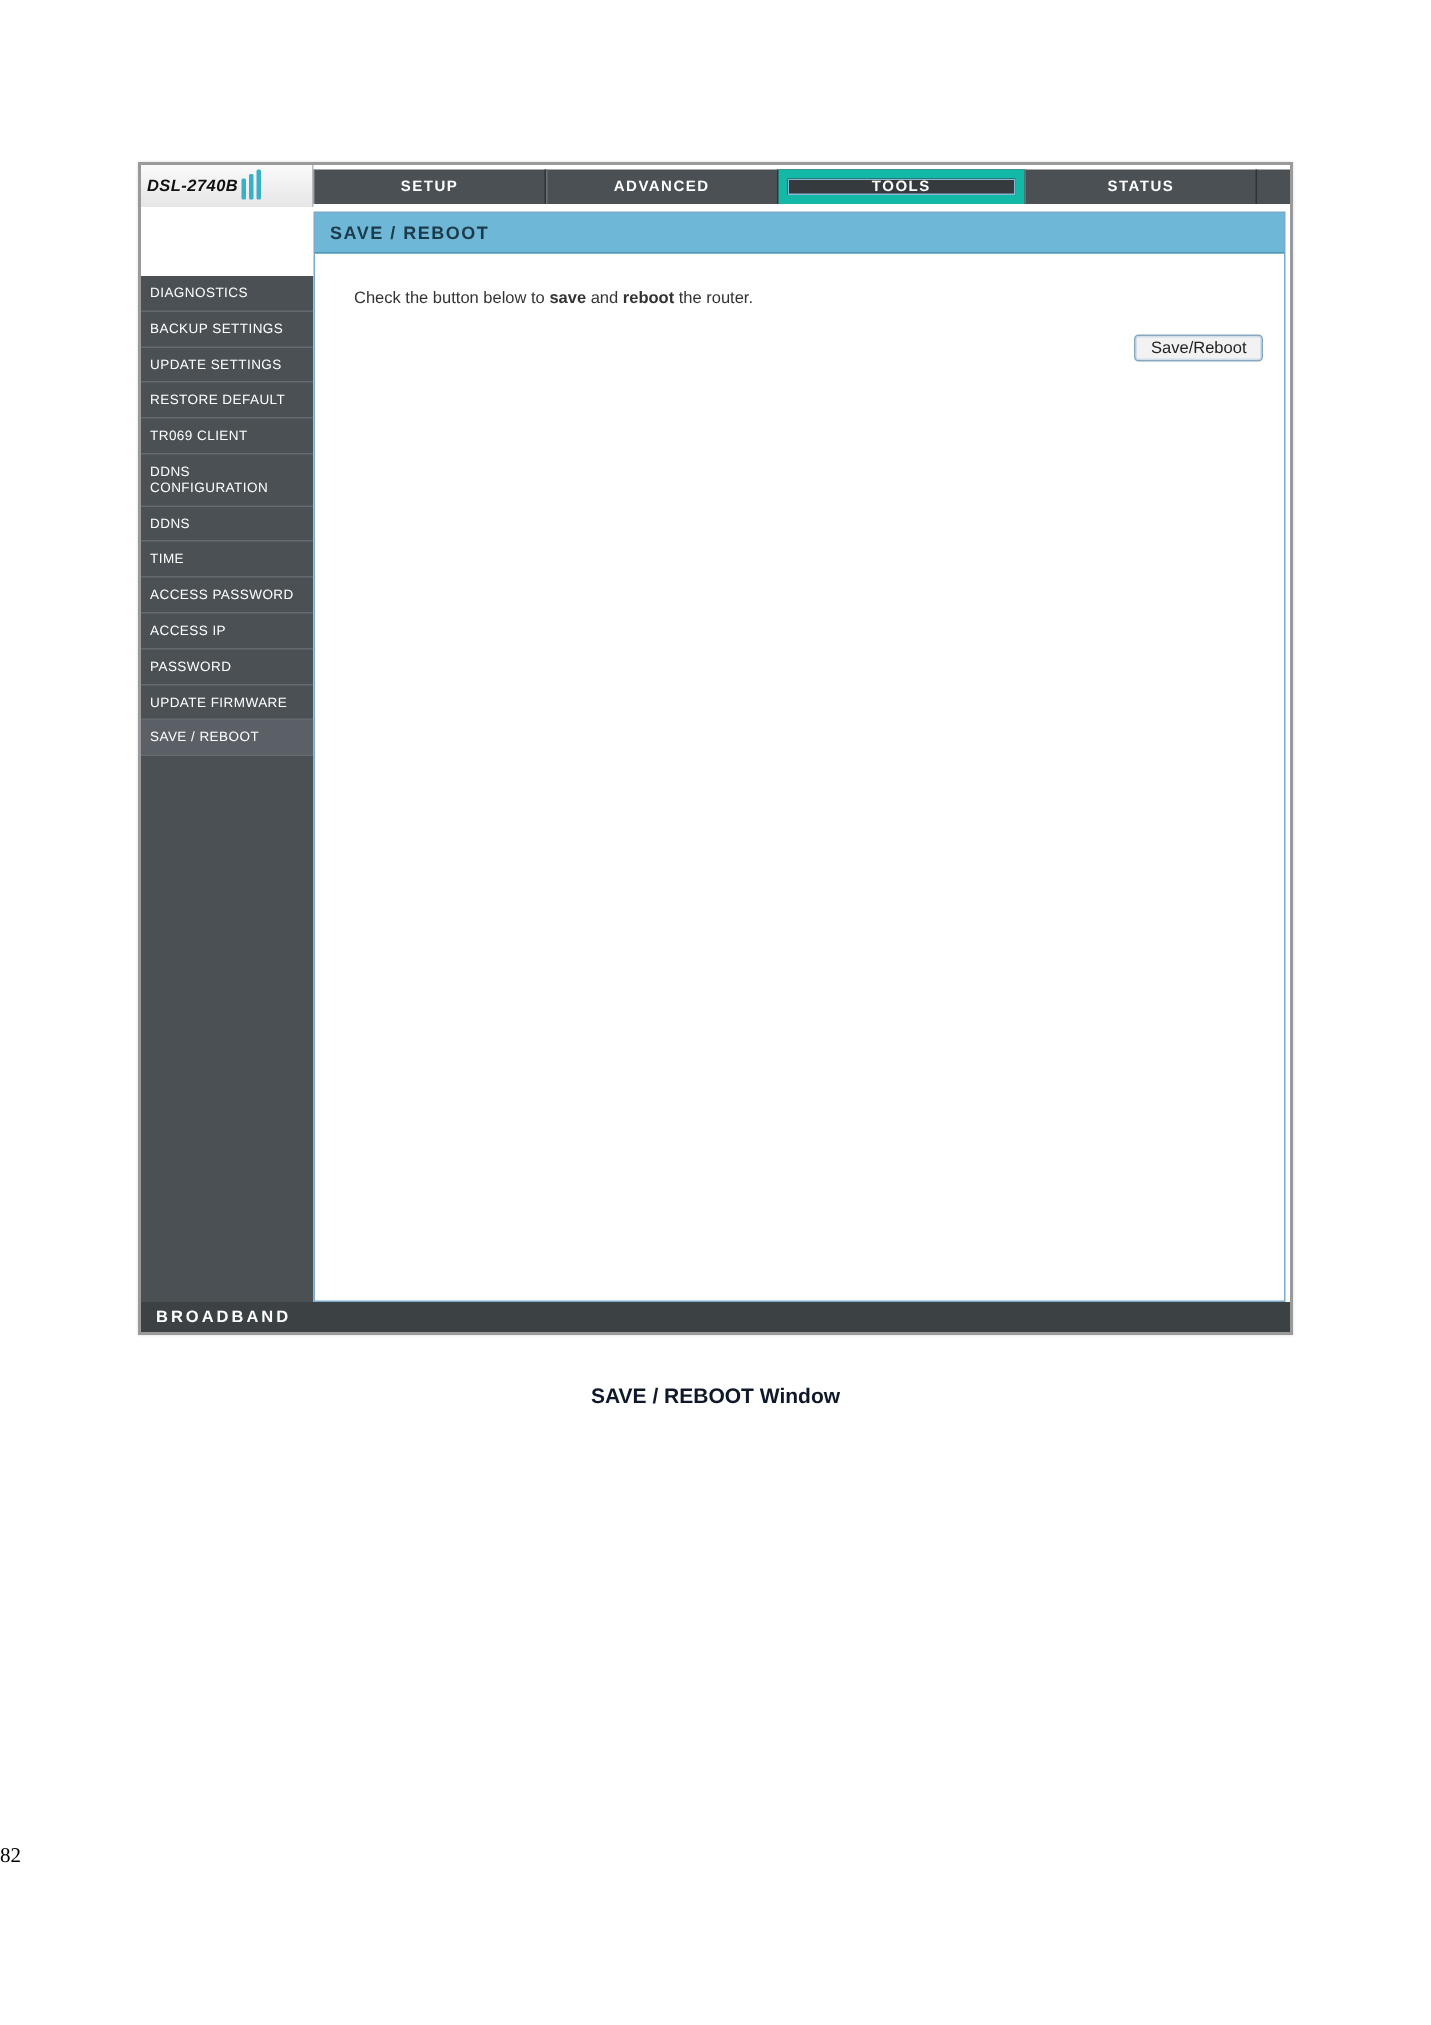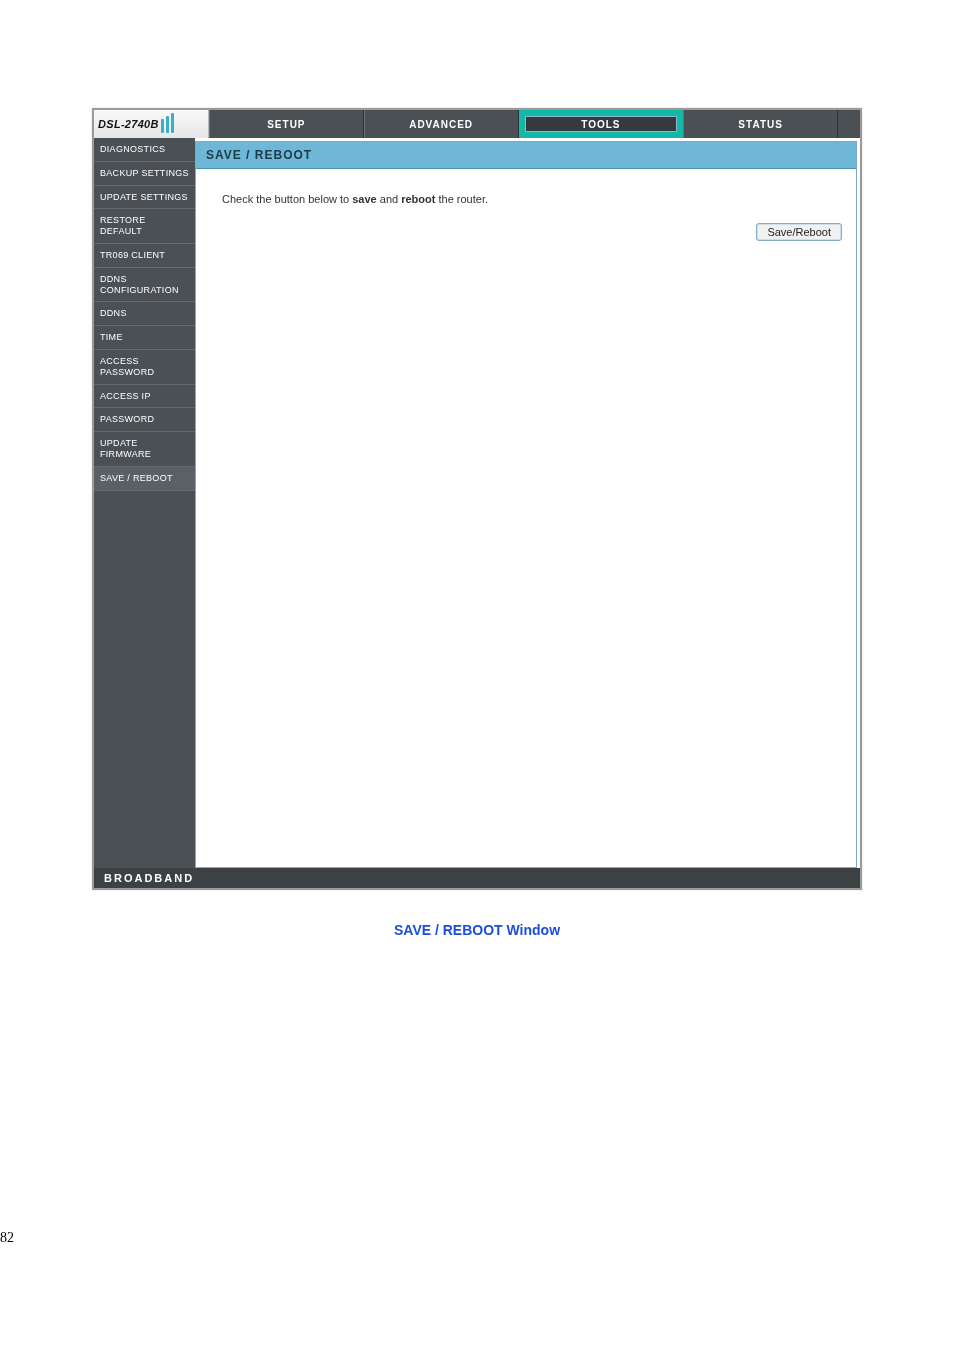--- a/index.html
+++ b/index.html
@@ -15,20 +15,21 @@
     top: 108px;
     left: 92px;
     width: 770px;
     border: 2px solid #9a9a9a;
     background: #fff;
     box-shadow: 0 0 2px rgba(0,0,0,0.15);
   }
   .topbar {
     display: flex;
     height: 28px;
+    align-items: center;
   }
   .model-box {
     width: 115px;
     height: 28px;
     background: linear-gradient(#fafafa,#e6e6e6);
     border-right: 1px solid #b9b9b9;
     display: flex;
     align-items: center;
     padding: 0 4px;
     position: relative;
@@ -81,24 +82,25 @@
   .tab.spacer {
     flex: 0 0 22px;
     border: none;
     cursor: default;
   }
   .body {
     display: flex;
     min-height: 730px;
   }
   .sidebar {
-    width: 101px;
+    width: 115px;
     background: #4a5054;
     display: flex;
     flex-direction: column;
+    margin-top: 46px;
   }
   .side-item {
     color: #fff;
     font-size: 9px;
     letter-spacing: 0.3px;
     padding: 6px 6px;
     border-bottom: 1px solid #626a6f;
     cursor: pointer;
     line-height: 1.2;
   }
@@ -158,21 +160,21 @@
   }
   .caption {
     position: absolute;
     top: 922px;
     left: 0;
     width: 954px;
     text-align: center;
     font-size: 14px;
     font-weight: bold;
     font-family: Arial, Helvetica, sans-serif;
-    color: #1d4ed8;
+    color: #0f172a;
   }
   .pagenum {
     position: absolute;
     top: 1230px;
     left: 0;
     width: 954px;
     text-align: left;
     font-size: 14px;
     font-family: "Times New Roman", Times, serif;
     color: #000;

